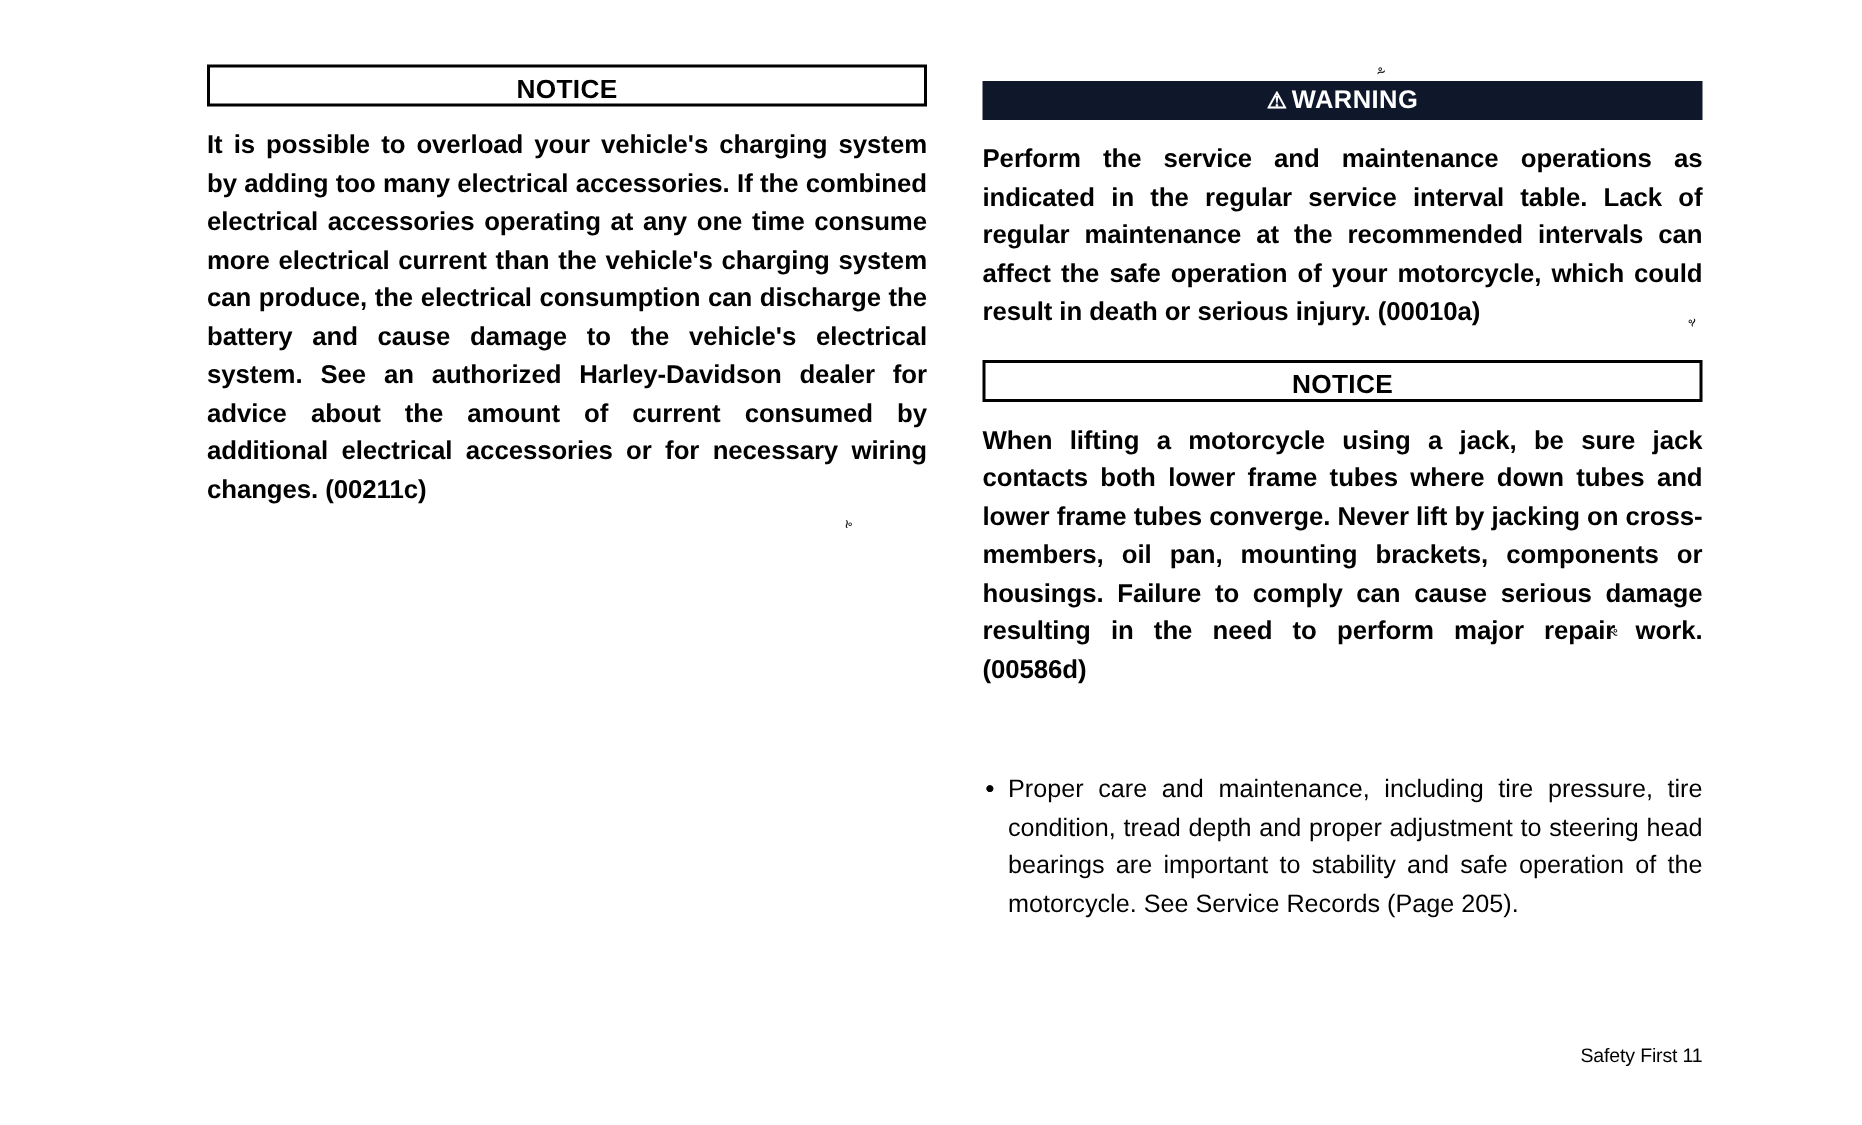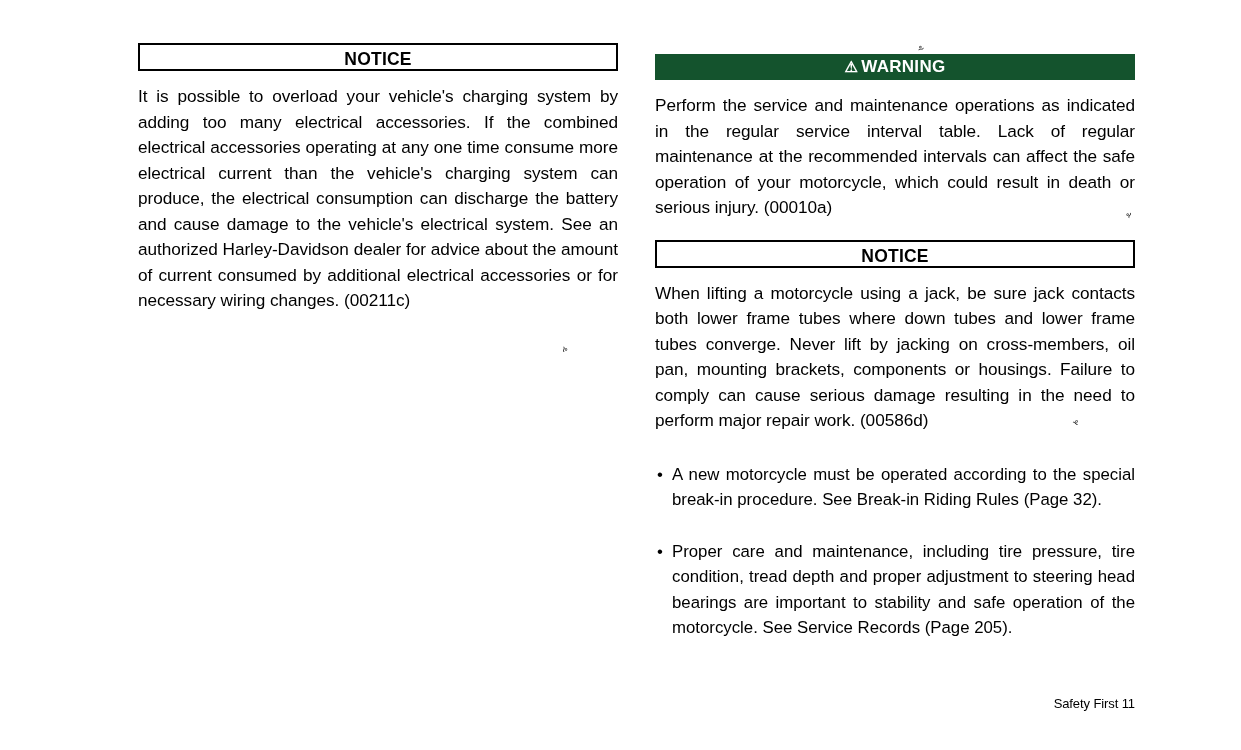--- a/index.html
+++ b/index.html
@@ -38,41 +38,41 @@
     height: 28px;
     line-height: 28px;
     text-align: center;
     font-size: 17.5px;
     font-weight: bold;
     letter-spacing: 0.2px;
     box-sizing: border-box;
   }
 
   .black-banner {
-    background: #14532d;
+    background: #0f172a;
     color: #fff;
     height: 26px;
     line-height: 26px;
     text-align: center;
     font-size: 17px;
     font-weight: bold;
     letter-spacing: 0.3px;
     box-sizing: border-box;
   }
   .black-banner .tri {
     font-size: 15px;
     position: relative;
     top: -0.5px;
     margin-right: 3px;
   }
 
   
   .para {
     font-size: 17.2px;
-    font-weight: normal;
+    font-weight: bold;
     line-height: 25.5px;
     text-align: justify;
     text-justify: inter-word;
     letter-spacing: -0.05px;
   }
 
   .heading {
     font-size: 20.5px;
     font-weight: bold;
     letter-spacing: -0.2px;
@@ -174,21 +174,20 @@
 
     <div style="height:13px"></div>
 
     <div class="para">When lifting a motorcycle using a jack, be sure jack contacts both lower frame tubes where down tubes and lower frame tubes converge. Never lift by jacking on cross-members, oil pan, mounting brackets, components or housings. Failure to comply can cause serious damage resulting in the need to perform major repair work. (00586d)</div>
 
     <div style="height:28px"></div>
 
     <ul class="bullet-list">
       <li class="bullet-item">
         <span class="bullet-marker">•</span>
-        <span>A new motorcycle must be operated according to the special break-in procedure. See Break-in Riding Rules (Page 32).</span>
       </li>
       <li class="bullet-item">
         <span class="bullet-marker">•</span>
         <span>Proper care and maintenance, including tire pressure, tire condition, tread depth and proper adjustment to steering head bearings are important to stability and safe operation of the motorcycle. See Service Records (Page 205).</span>
       </li>
     </ul>
   </div>
 
   <div class="footer">Safety First 11</div>
 

